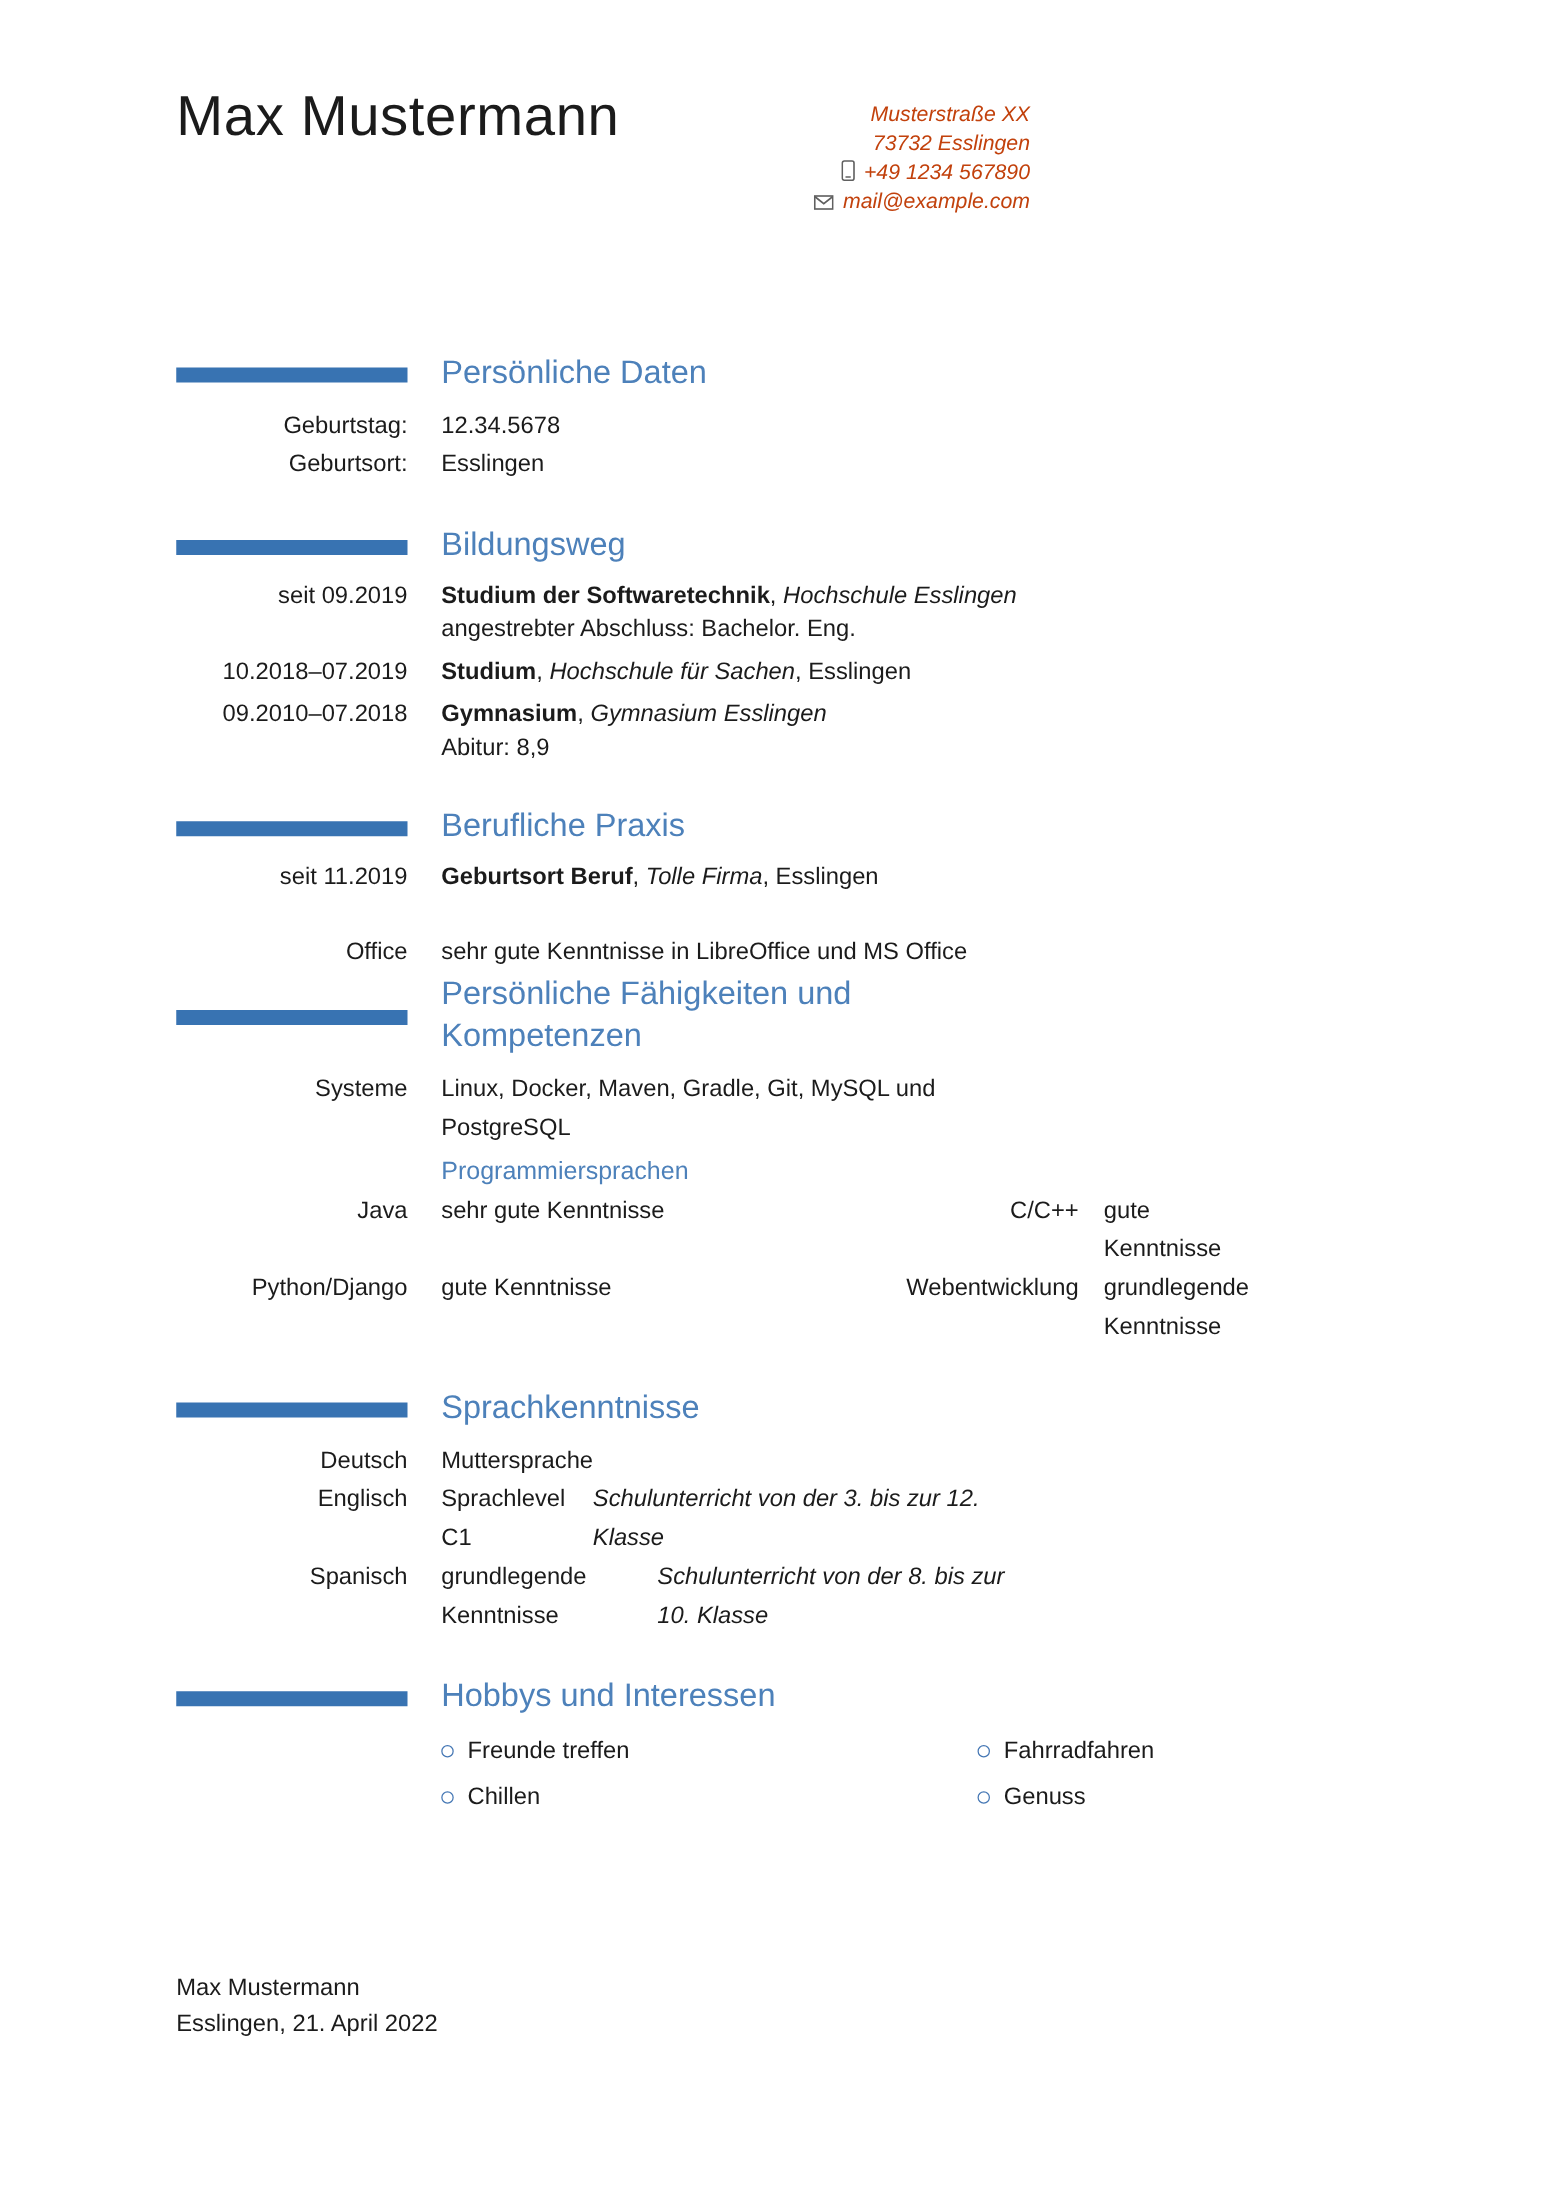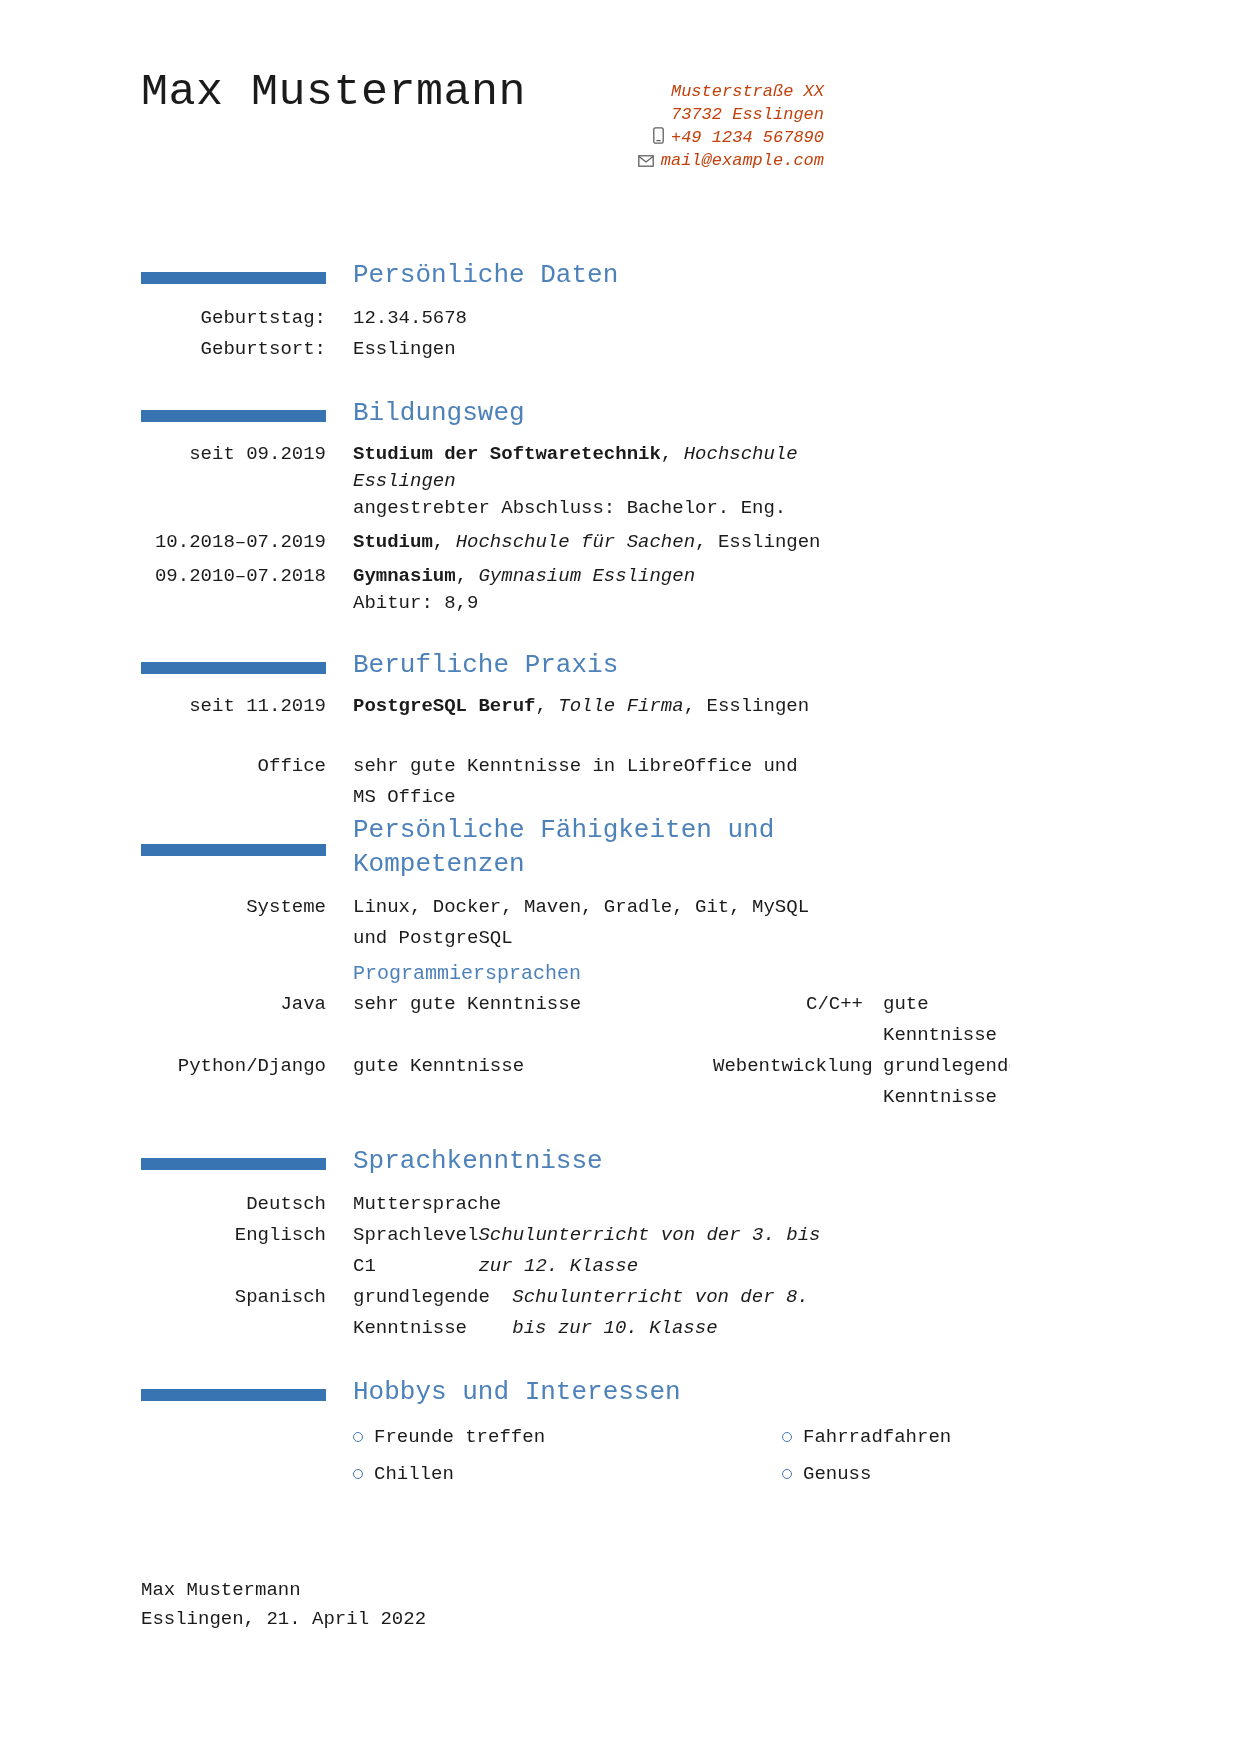--- a/index.html
+++ b/index.html
@@ -2,35 +2,35 @@
 <html lang="de" style="--bar: #3873b2; --heading: #4d81ba; --bullet: #4577b4;"><head>
 <meta charset="utf-8">
 <style>
   * { margin:0; padding:0; box-sizing:border-box; }
   html,body { background:#ffffff; }
   .page {
     position:relative;
     width:1010px; height:1754px;
     background:#ffffff;
     color:#1b1b1b;
-    font-family:Liberation Mono, monospace;
+    font-family:Liberation Sans, sans-serif;
     overflow:hidden;
   }
   
   .header { display:flex; justify-content:space-between; align-items:flex-start;
             padding:68px 186px 0 141px; }
   .name { font-size:45px; font-weight:400; line-height:1.12; letter-spacing:.5px; }
   .subtitle { font-size:29px; font-style:italic; color:#7c7c7c; margin-top:15px; }
   .contact { margin-top:12px; text-align:right; font-style:italic;
              color:#c2410c; font-size:17px; line-height:23px; }
   .contact-line { white-space:nowrap; }
   .cicon { display:inline-block; vertical-align:-2px; margin-right:7px; color:#606060; }
   .cicon svg { display:block; }
   
-  .content { padding:0 186px 0 141px; margin-top:86px; }
+  .content { padding:0 186px 0 141px; margin-top:108px; }
   .row { display:grid; grid-template-columns:185px 1fr; column-gap:27px; }
   .cell-l { text-align:right; }
   .section { margin-top:31px; }
   .section:first-child { margin-top:0; }
   .sec-head { align-items:center; margin-bottom:11px; }
   .rule { height:12px; background:var(--bar,#3873b2); margin-top:5px; }
   .sec-title { font-size:26px; font-weight:400; color:var(--heading,#4d81ba); line-height:34px; }
   .body-row { line-height:31px; font-size:19px; }
   .label { font-size:19px; }
   .value {}
@@ -146,21 +146,21 @@
     <section class="section">
       <div class="row sec-head">
         <div class="cell-l">
             <div class="rule"></div>
           </div>
         <h2 class="sec-title">Berufliche Praxis</h2>
       </div>
       <div class="row entry">
         <div class="cell-l label">seit 11.2019</div>
         <div>
-          <div class="entry-line"><span class="b">PostgreSQL Beruf</span><span class="sep">, </span><span class="i">Tolle Firma</span><span class="sep">, </span><span>Esslingen</span></div>
+          <div class="entry-line"><span class="b">Geburtsort Beruf</span><span class="sep">, </span><span class="i">Tolle Firma</span><span class="sep">, </span><span>Esslingen</span></div>
         </div>
       </div>
     </section>
 
     <section class="section">
       <div class="row body-row">
         <div class="cell-l label">Office</div>
         <div class="value">sehr gute Kenntnisse in LibreOffice und MS Office</div>
       </div>
       <div class="row sec-head">

